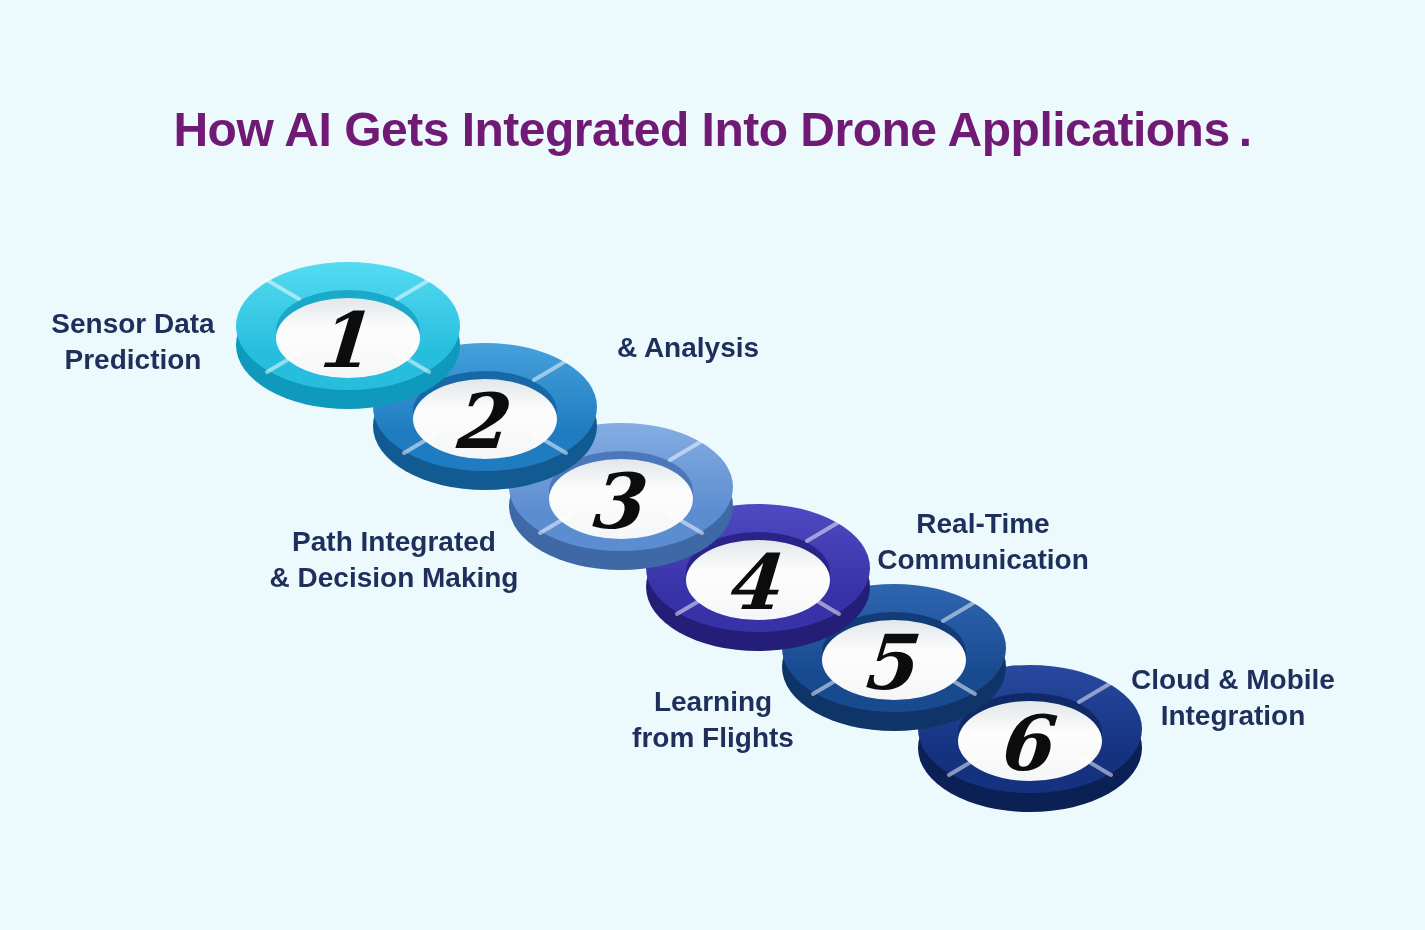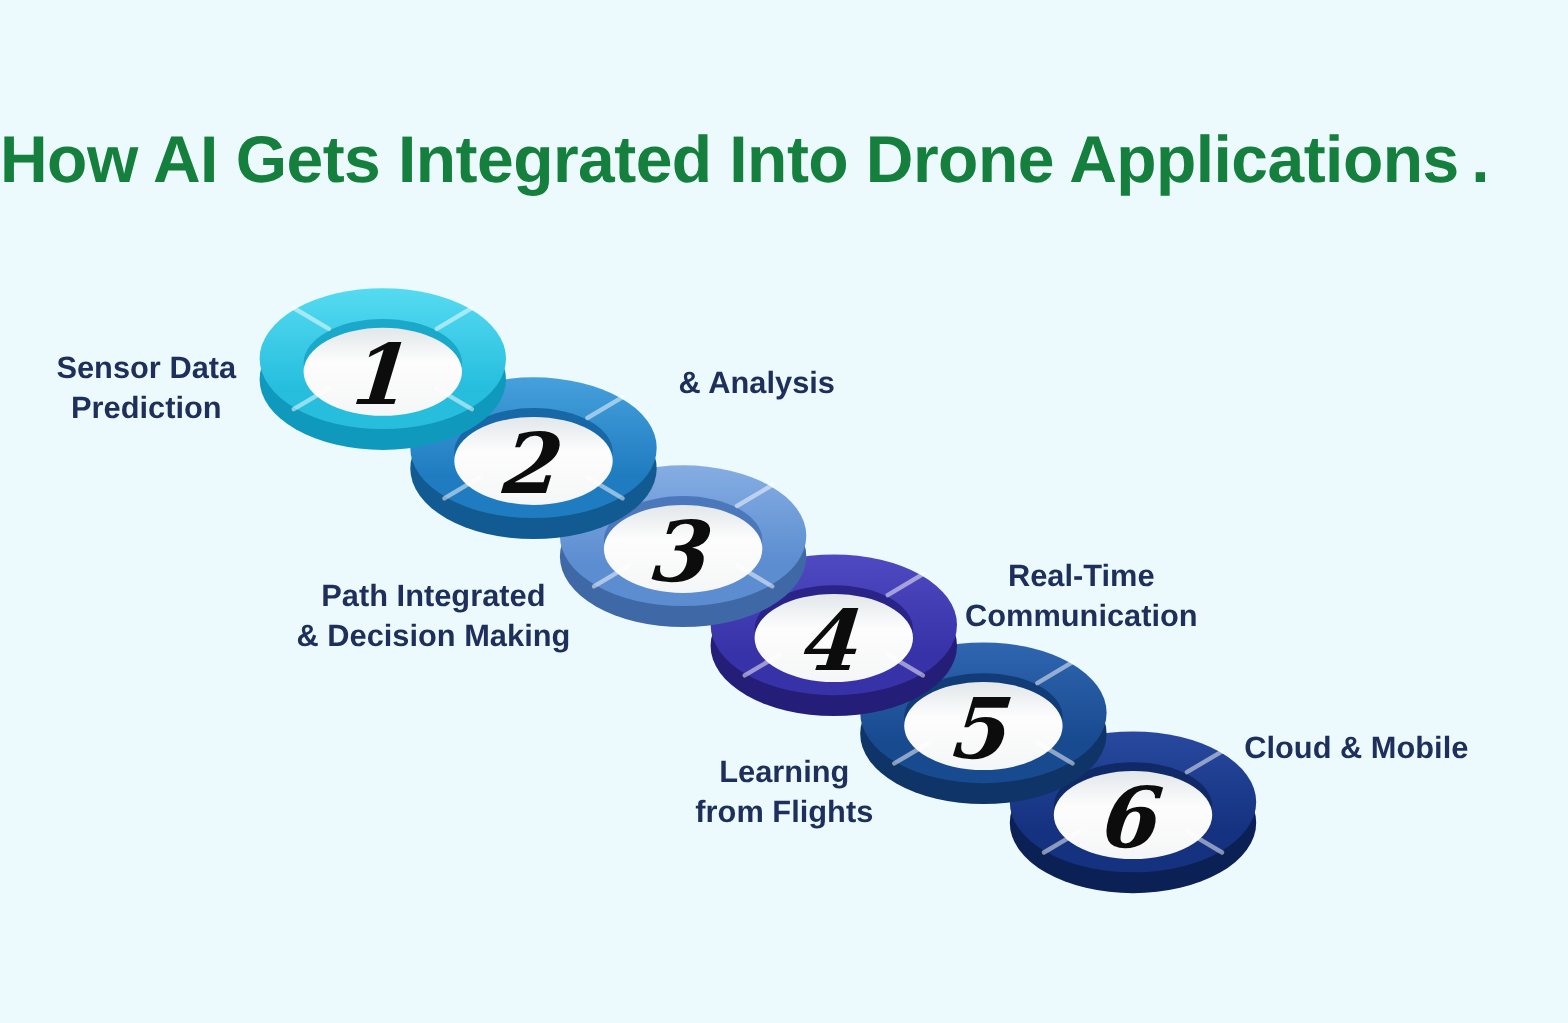--- a/index.html
+++ b/index.html
@@ -14,26 +14,26 @@
   .canvas {
     position: relative;
     width: 1425px;
     height: 930px;
   }
   .title {
     position: absolute;
     left: 0;
     right: 0;
     top: 70px;
-    text-align: left;
+    text-align: center;
     font-family: "Liberation Sans", sans-serif;
     font-weight: 700;
-    font-size: 60px;
+    font-size: 48px;
     letter-spacing: -0.5px;
-    color: #15803d;
+    color: #701a75;
   }
   .rings-svg {
     position: absolute;
     left: 0;
     top: 0;
   }
   .label {
     position: absolute;
     transform: translateX(-50%);
     text-align: center;
@@ -177,21 +177,21 @@
       <g class="gaps">
         <line x1="49" y1="27" x2="81" y2="46"></line>
           <line x1="-49" y1="27" x2="-81" y2="46"></line>
         <line x1="-49" y1="-27" x2="-81" y2="-46"></line>
           <line x1="49" y1="-27" x2="81" y2="-46"></line>
       </g>
       <text class="num" transform="translate(0 14) skewX(-6)">1</text>
     </g>
   </svg>
 
-  <div class="label" style="left:133px; top:317px">
+  <div class="label" style="left:133px; top:306px">
     <div>Sensor Data</div>
     <div>Prediction</div>
   </div>
 
   <div class="label" style="left:688px; top:330px">
     <div>&amp; Analysis</div>
   </div>
 
   <div class="label" style="left:394px; top:524px">
     <div>Path Integrated</div>
@@ -203,15 +203,16 @@
     <div>Communication</div>
   </div>
 
   <div class="label" style="left:713px; top:684px">
     <div>Learning</div>
     <div>from Flights</div>
   </div>
 
   <div class="label" style="left:1233px; top:662px">
     <div>Cloud &amp; Mobile</div>
+    <div>Integration</div>
   </div>
 
 </div>
 
 </body></html>

